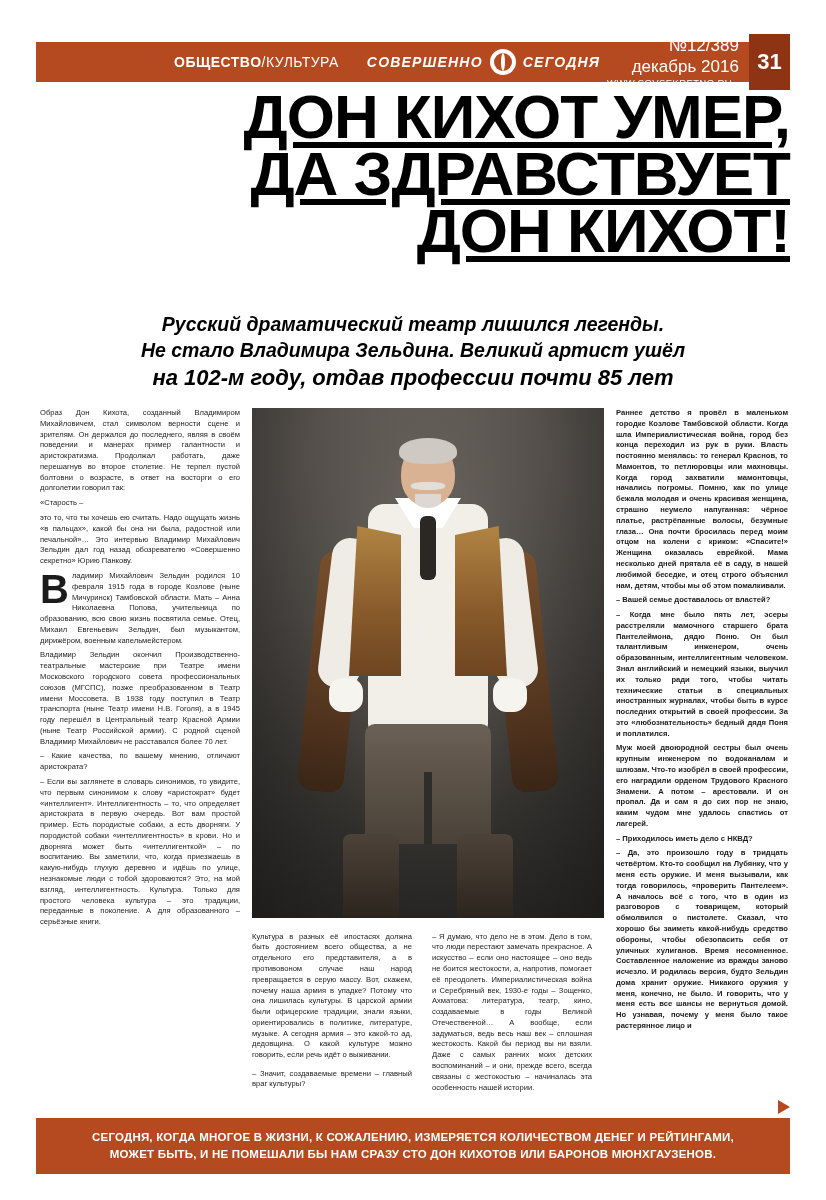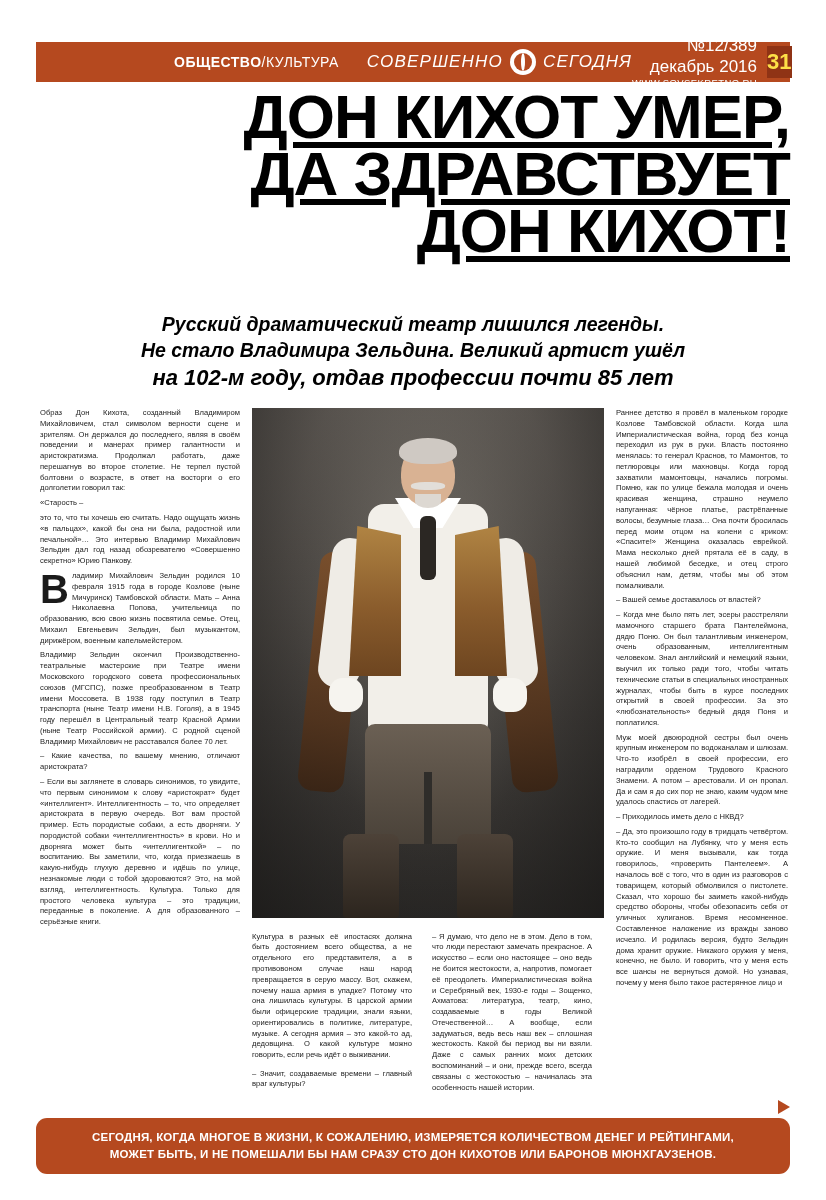--- a/index.html
+++ b/index.html
@@ -47,22 +47,22 @@
     font-weight: normal;
   }
   .masthead .brand {
     display: flex;
     align-items: center;
     gap: 7px;
     margin-left: 28px;
     white-space: nowrap;
   }
   .brand-word {
-    font-size: 17px;
-    font-weight: normal;
+    font-size: 14px;
+    font-weight: bold;
     letter-spacing: 1.2px;
     font-style: italic;
   }
   .brand-globe {
     width: 26px;
     height: 26px;
     border-radius: 50%;
     background: #fff;
     position: relative;
     display: inline-block;
@@ -87,23 +87,23 @@
   .masthead .issue {
     margin-left: auto;
     text-align: center;
     line-height: 1.25;
     padding-right: 10px;
   }
   .issue .issue-line1 { font-size: 17px; font-weight: normal; text-align: right; }
   .issue .issue-line2 { font-size: 9.5px; letter-spacing: 0.4px; }
   .masthead .pagenum {
     width: 54px;
-    height: 32px;
+    height: 56px;
     background: #8f3315;
-    color: #fde047;
+    color: #ffffff;
     font-size: 22px;
     font-weight: bold;
     display: flex;
     align-items: center;
     justify-content: center;
   }
 
   
   .headline {
     position: absolute;
@@ -146,21 +146,21 @@
   .col {
     position: absolute;
     top: 0;
     font-size: 7.6px;
     line-height: 1.42;
     text-align: justify;
     color: #1b1b1b;
   }
   .col p { margin: 0 0 4px 0; }
   .col1 { left: 0;   width: 200px; }
-  .col4 { left: 576px; width: 172px; }
+  .col4 { left: 576px; width: 172px; font-weight: bold; }
 
   .dropcap::first-letter {
     float: left;
     font-size: 40px;
     line-height: 0.82;
     font-weight: bold;
     padding-right: 3px;
     padding-top: 2px;
   }
 
@@ -298,21 +298,20 @@
     display: flex;
     align-items: center;
     justify-content: center;
     text-align: center;
     font-size: 11.5px;
     font-weight: bold;
     line-height: 1.5;
     letter-spacing: 0.2px;
     padding: 0 20px;
     box-sizing: border-box;
-    border-radius: 11px;
   }
   .arrow-mark {
     position: absolute;
     right: 36px;
     top: 1100px;
     width: 0; height: 0;
     border-left: 12px solid #b5491f;
     border-top: 7px solid transparent;
     border-bottom: 7px solid transparent;
   }

